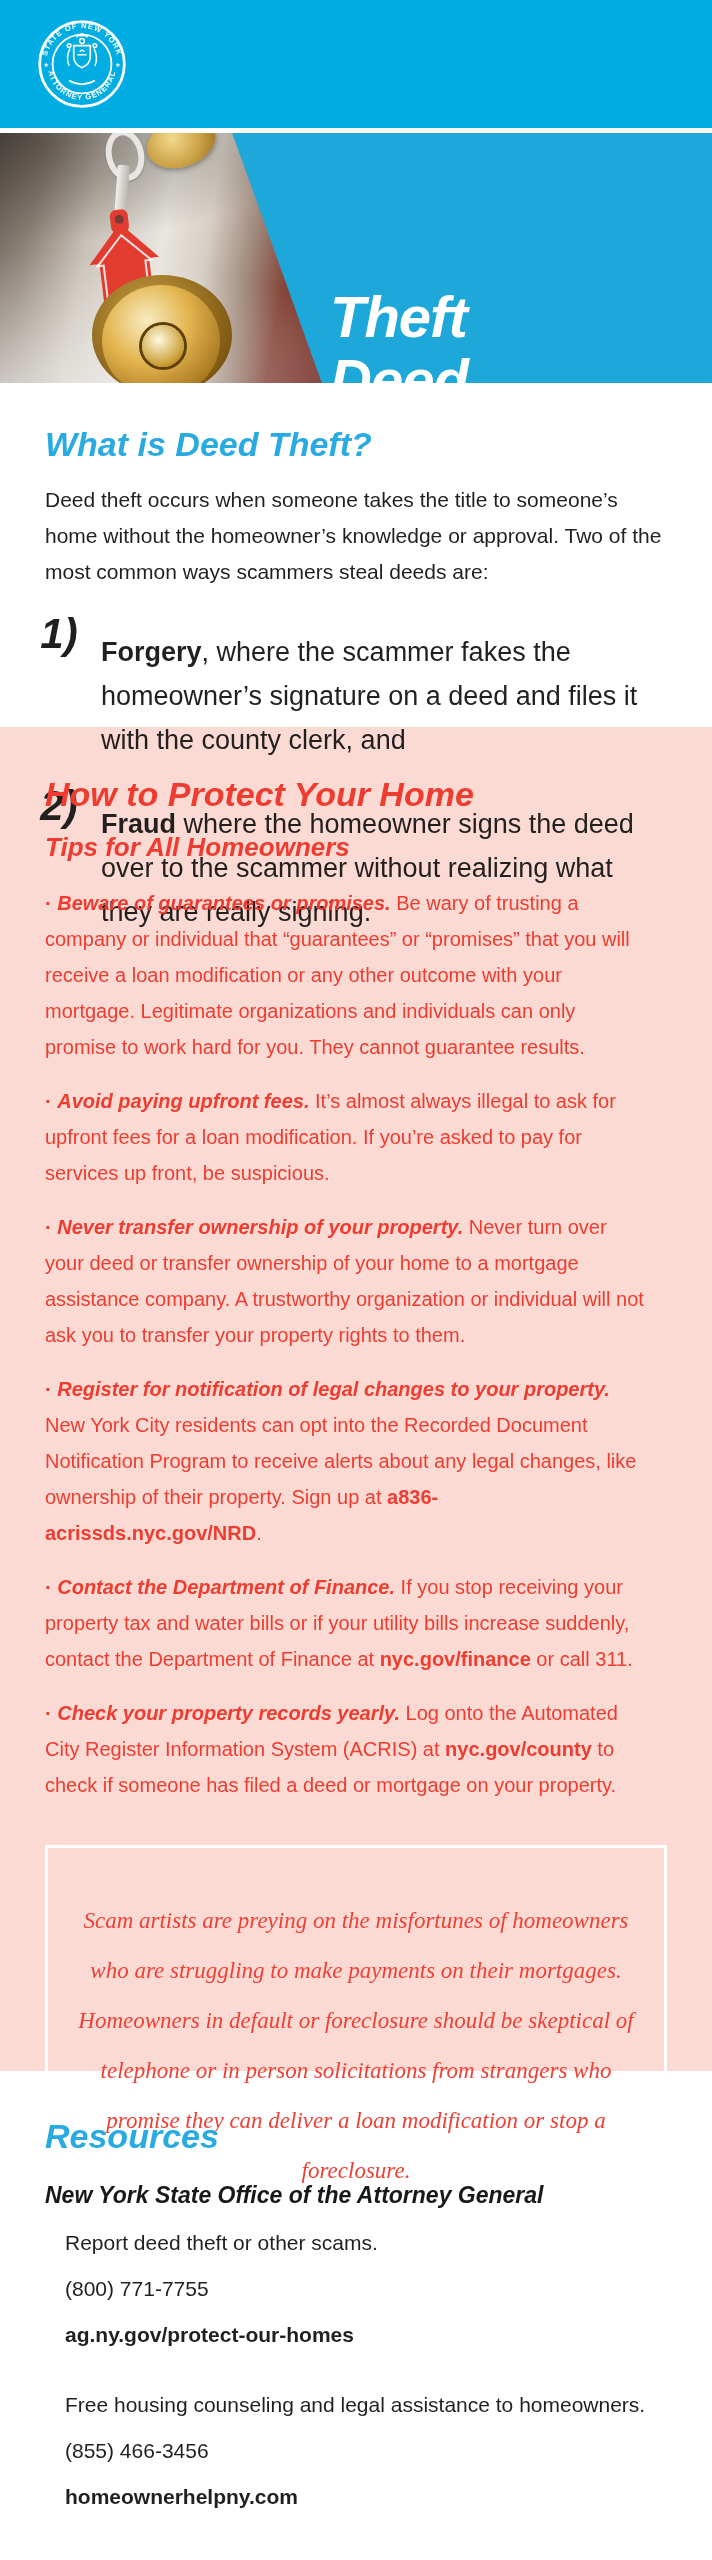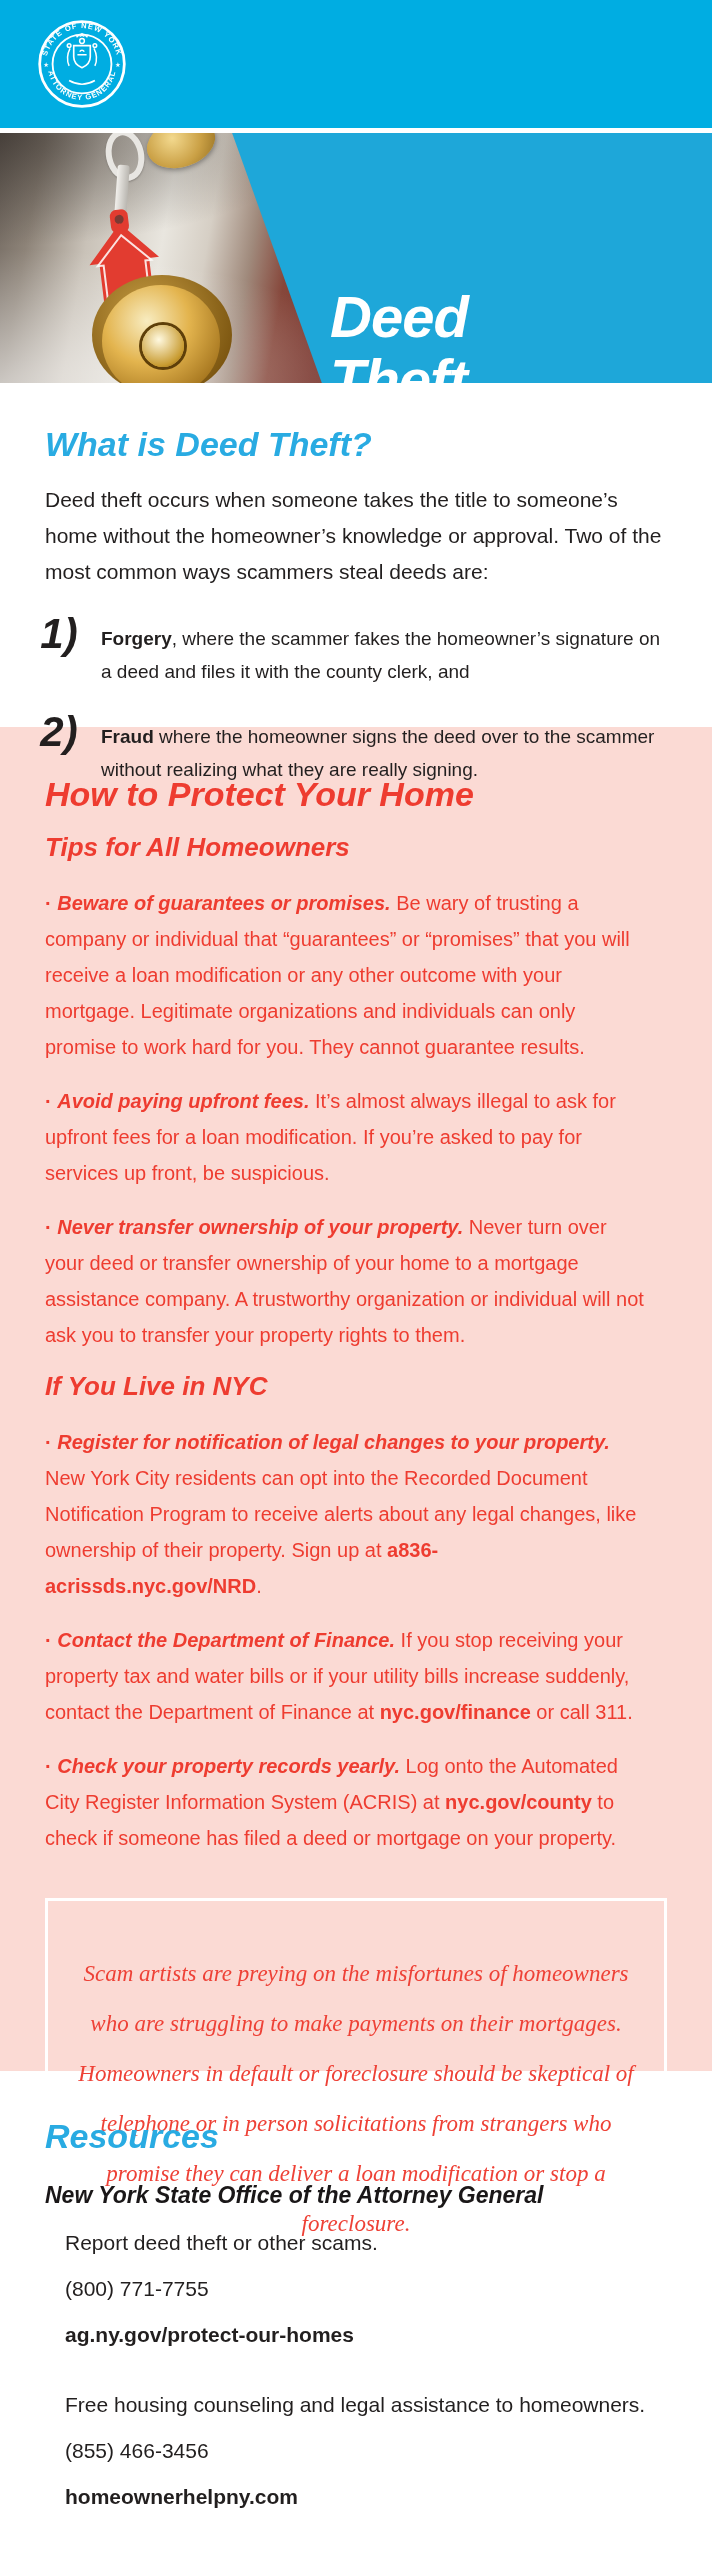--- a/index.html
+++ b/index.html
@@ -49,21 +49,21 @@
     font-style:italic;font-weight:700;font-size:58px;line-height:63px;letter-spacing:-1px;
   }
   
   .what{height:344px;box-sizing:border-box;padding:42px 45px 0;}
   h2.sect{font-style:italic;font-weight:700;font-size:34px;margin:0 0 18px;}
   .blue-h{color:#29abe2;}
   .red-h{color:#ee3c30;}
   .intro{font-size:21px;line-height:36px;margin:10px 0 24px;max-width:630px;}
   .num-row{display:flex;margin:0 0 24px;}
   .num{flex:0 0 auto;width:56px;margin-left:-14px;font-size:42px;font-weight:700;font-style:italic;line-height:40px;text-align:center;}
-  .num-text{margin:8px 0 0 14px;font-size:19px;line-height:33px;max-width:560px;}
+  .num-text{margin:16px 0 0 14px;font-size:27px;line-height:44px;max-width:560px;}
   .seg-b{font-weight:700;}
   .seg-lead{font-weight:700;font-style:italic;}
   
   .pink{height:1344px;box-sizing:border-box;background:#fbdad4;padding:48px 45px 0;
     display:flex;flex-direction:column;}
   h3.sub{color:#ee3c30;font-style:italic;font-weight:700;font-size:26px;margin:0 0 22px;}
   .nyc-sub{margin-top:28px;}
   .tip{color:#ee3c30;font-size:20px;line-height:36px;margin:0 0 18px;max-width:600px;}
   .tip-bullet{font-weight:700;}
   .quote-box{
@@ -124,22 +124,22 @@
       <circle cx="37" cy="10" r="4.5" fill="#7b3a33"></circle>
       <path d="M37 14 L2 52 L12 52 L12 112 L62 112 L62 52 L72 52 Z" fill="#e23c30"></path>
       <path d="M37 26 L10 54 L16 54 L16 104 L58 104 L58 54 L64 54 Z" fill="none" stroke="#ffffff" stroke-width="2" opacity="0.85"></path>
     </svg>
     <div class="rosette"></div>
     <div class="knob"></div>
     <div class="knob-core"></div>
   </div>
   <div class="blue-wedge"></div>
   <div class="hero-title">
+    <div>Theft</div>
     <div>Deed</div>
-    <div>Theft</div>
   </div>
 
 </div>
 
 <div class="what">
   <h2 class="sect blue-h">What is Deed Theft?</h2>
   <p class="intro">Deed theft occurs when someone takes the title to someone’s home without the homeowner’s knowledge or approval. Two of the most common ways scammers steal deeds are:</p>
   <div>
       <div class="num-row">
         <span class="num">1)</span>
@@ -153,21 +153,20 @@
 </div>
 
 <div class="pink">
   <h2 class="sect red-h">How to Protect Your Home</h2>
   <h3 class="sub">Tips for All Homeowners</h3>
   <div>
       <p class="tip"><span class="tip-bullet">·&nbsp;</span><span class="seg-lead">Beware of guarantees or promises.</span><span> Be wary of trusting a company or individual that “guarantees” or “promises” that you will receive a loan modification or any other outcome with your mortgage. Legitimate organizations and individuals can only promise to work hard for you. They cannot guarantee results.</span></p>
       <p class="tip"><span class="tip-bullet">·&nbsp;</span><span class="seg-lead">Avoid paying upfront fees.</span><span> It’s almost always illegal to ask for upfront fees for a loan modification. If you’re asked to pay for services up front, be suspicious.</span></p>
       <p class="tip"><span class="tip-bullet">·&nbsp;</span><span class="seg-lead">Never transfer ownership of your property.</span><span> Never turn over your deed or transfer ownership of your home to a mortgage assistance company. A trustworthy organization or individual will not ask you to transfer your property rights to them.</span></p>
     </div>
-  <h3 class="sub nyc-sub">If You Live in NYC</h3>
   <div>
       <p class="tip"><span class="tip-bullet">·&nbsp;</span><span class="seg-lead">Register for notification of legal changes to your property.</span><span> New York City residents  can opt into the Recorded Document Notification  Program to receive alerts about any legal changes, like ownership of their property. Sign up at </span><span class="seg-b">a836-acrissds.nyc.gov/NRD</span><span>.</span></p>
       <p class="tip"><span class="tip-bullet">·&nbsp;</span><span class="seg-lead">Contact the Department of Finance.</span><span> If you stop receiving your property tax and water bills or if your utility bills increase suddenly, contact the Department of Finance at </span><span class="seg-b">nyc.gov/finance</span><span> or call 311.</span></p>
       <p class="tip"><span class="tip-bullet">·&nbsp;</span><span class="seg-lead">Check your property records yearly.</span><span> Log onto the Automated City Register Information System (ACRIS) at </span><span class="seg-b">nyc.gov/county</span><span> to check if someone has filed a deed or mortgage on your property.</span></p>
     </div>
   <div class="quote-box">
     <span>Scam artists are preying on the misfortunes of homeowners who are struggling to make payments on their mortgages. Homeowners in default or foreclosure should be skeptical of telephone or in person solicitations from strangers who promise they can deliver a loan modification or stop a foreclosure.</span>
   </div>
 </div>
 

